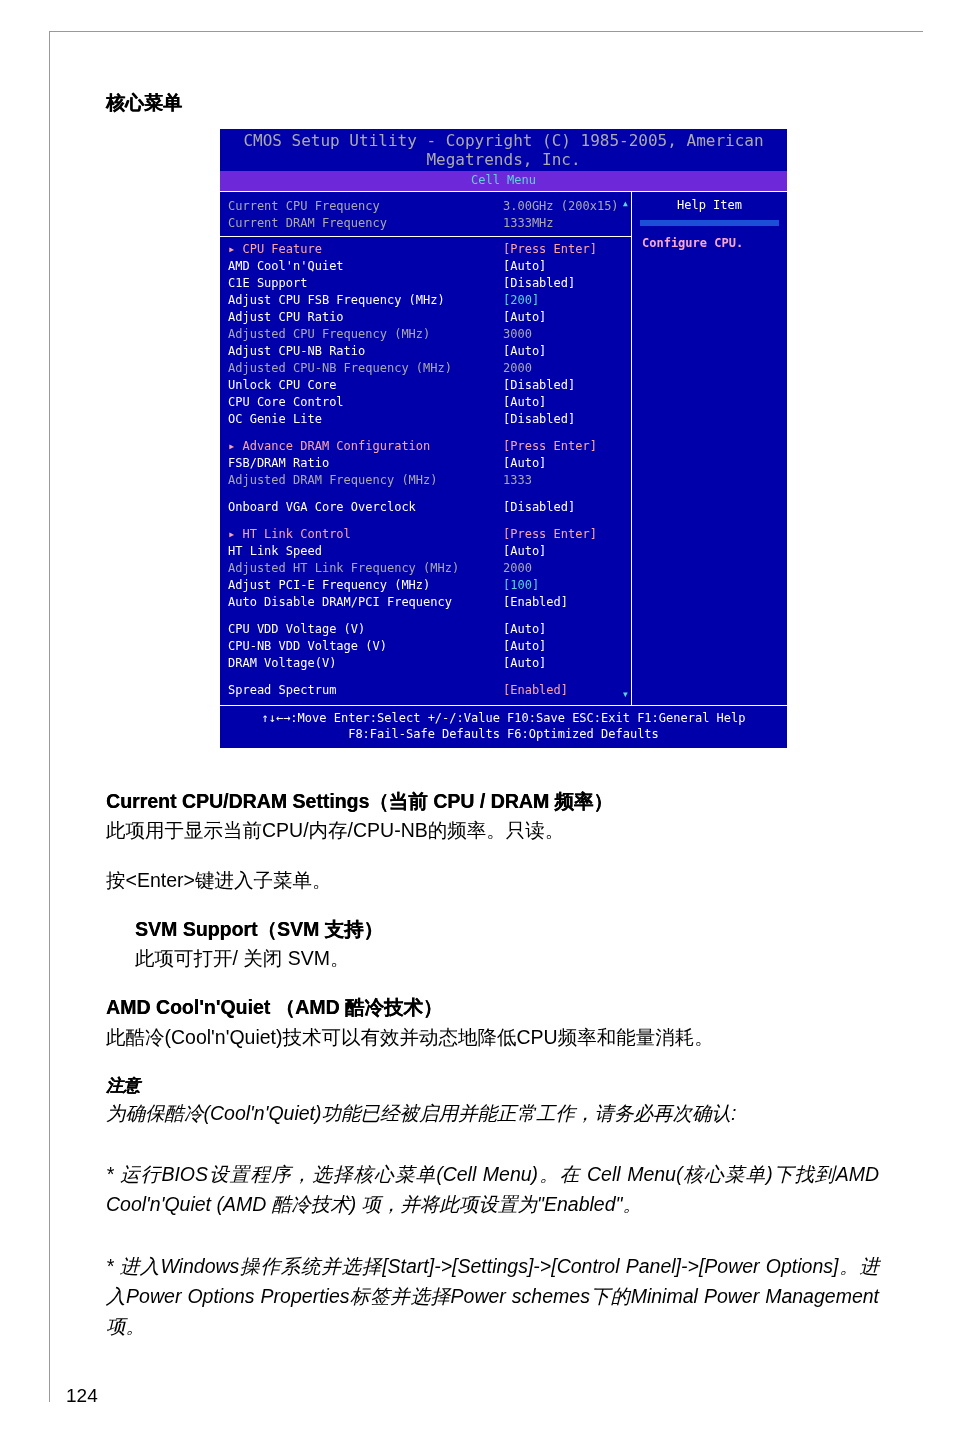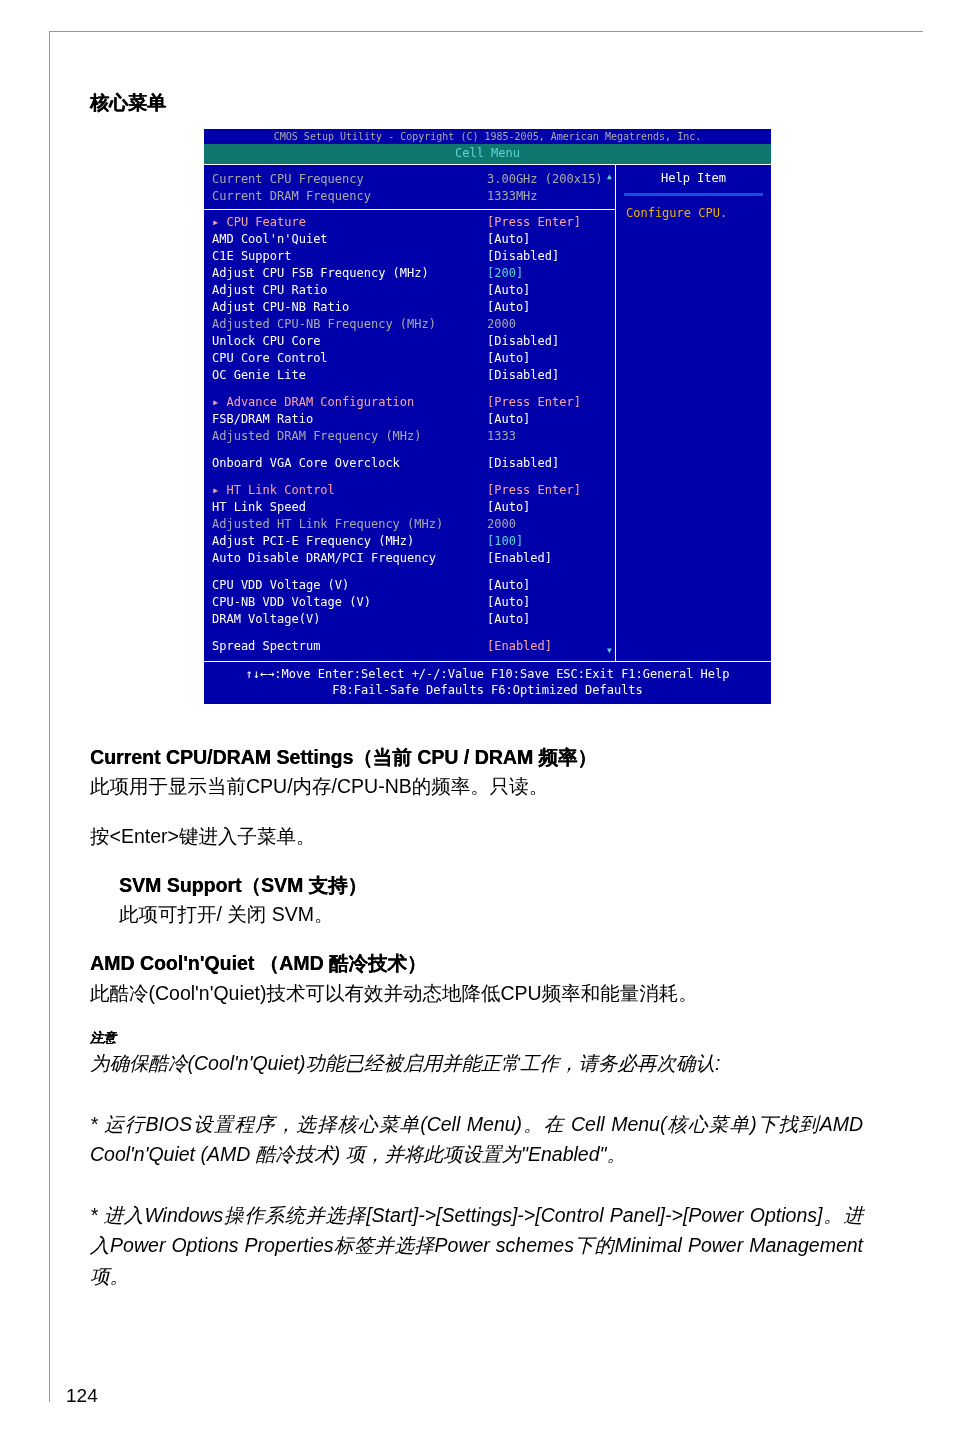--- a/index.html
+++ b/index.html
@@ -14,21 +14,21 @@
       position: absolute;
       left: 49px;
       top: 31px;
       width: 874px;
       height: 1371px;
       border-left: 1px solid #999;
       border-top: 1px solid #999;
     }
     .content {
       position: absolute;
-      left: 90px;
+      left: 106px;
       top: 90px;
       width: 773px;
     }
     .section-heading {
       font-size: 19px;
       font-weight: bold;
       color: #000;
       margin-bottom: 12px;
       text-shadow: 0.5px 0 0 currentColor;
     }
@@ -40,24 +40,24 @@
       font-family: "Lucida Console", Monaco, monospace;
       font-size: 12px;
       color: #fff;
       margin-bottom: 38px;
     }
     .bios-titlebar {
       background: #0000aa;
       color: #aaaaaa;
       text-align: center;
       padding: 2px 0;
-      font-size: 10px;
+      font-size: 16px;
     }
     .bios-title2 {
-      background: #0f766e;
+      background: #6d28d9;
       color: #5ad6d6;
       text-align: center;
       padding: 2px 0 4px;
       font-size: 12px;
       border-bottom: 1px solid #fff;
     }
     .bios-main {
       display: flex;
     }
     .bios-left {
@@ -77,21 +77,21 @@
     .bios-label { width: 275px; white-space: nowrap; }
     .bios-value { flex: 1; white-space: nowrap; }
     .bios-gray { color: #aaaaaa; }
     .bios-yellow { color: #fca5a5; }
     .bios-white { color: #ffffff; }
     .bios-cyan { color: #5ad6d6; }
     .bios-sep { height: 10px; }
     .bios-scroll-top { position: absolute; right: 2px; top: 4px; color: #5ad6d6; }
     .bios-scroll-bot { position: absolute; right: 2px; bottom: 4px; color: #5ad6d6; }
     .bios-help-title { color: #ffffff; text-align: center; padding-bottom: 8px; }
-    .bios-help-body { color: #eab308; border-top: 3px solid #1d4ed8; padding: 10px 0 0 2px; }
+    .bios-help-body { color: #f9a8d4; border-top: 6px solid #1d4ed8; padding: 10px 0 0 2px; font-weight: bold; }
     .bios-footer {
       border-top: 1px solid #fff;
       color: #ffffff;
       text-align: center;
       padding: 4px 0 6px;
       font-size: 12px;
       line-height: 16px;
     }
     .desc-block { margin-bottom: 20px; }
     .desc-title {
@@ -101,21 +101,21 @@
       line-height: 1.5;
       text-shadow: 0.3px 0 0 currentColor;
     }
     .desc-body {
       font-size: 19.5px;
       color: #000;
       line-height: 1.5;
     }
     .desc-indent { margin-left: 29px; }
     .note-title {
-      font-size: 13px;
+      font-size: 17px;
       font-weight: bold;
       font-style: italic;
       color: #000;
       line-height: 1.6;
       text-shadow: 0.3px 0 0 currentColor;
     }
     .note-body {
       font-size: 19.5px;
       font-style: italic;
       color: #000;
@@ -177,20 +177,24 @@
           </div>
           <div class="bios-row">
             <div class="bios-label bios-white">Adjust CPU FSB Frequency (MHz)</div>
             <div class="bios-value bios-cyan">[200]</div>
           </div>
           <div class="bios-row">
             <div class="bios-label bios-white">Adjust CPU Ratio</div>
             <div class="bios-value bios-white">[Auto]</div>
           </div>
           <div class="bios-row">
+            <div class="bios-label bios-gray">Adjusted CPU Frequency (MHz)</div>
+            <div class="bios-value bios-gray">3000</div>
+          </div>
+          <div class="bios-row">
             <div class="bios-label bios-white">Adjust CPU-NB Ratio</div>
             <div class="bios-value bios-white">[Auto]</div>
           </div>
           <div class="bios-row">
             <div class="bios-label bios-gray">Adjusted CPU-NB Frequency (MHz)</div>
             <div class="bios-value bios-gray">2000</div>
           </div>
           <div class="bios-row">
             <div class="bios-label bios-white">Unlock CPU Core</div>
             <div class="bios-value bios-white">[Disabled]</div>

